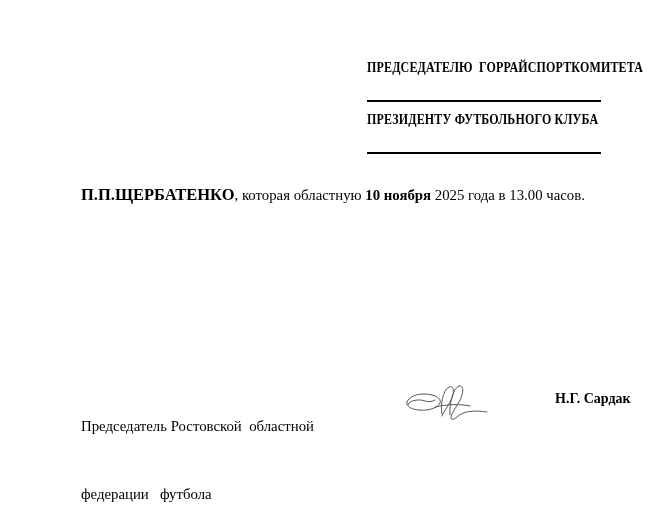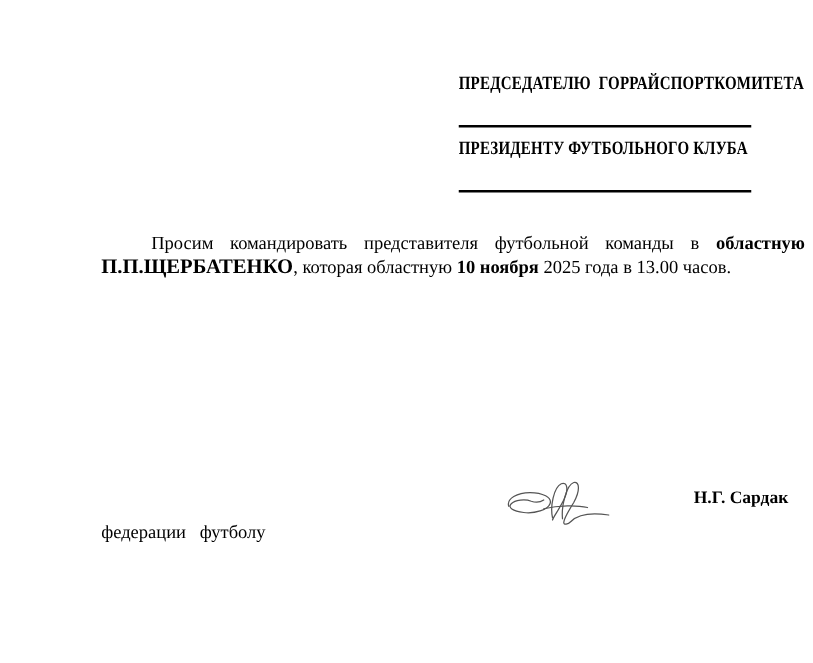--- a/index.html
+++ b/index.html
@@ -48,26 +48,26 @@
 
   <div class="addressee addressee-1">ПРЕДСЕДАТЕЛЮ  ГОРРАЙСПОРТКОМИТЕТА</div>
 
   <div class="rule rule-1"></div>
 
   <div class="addressee addressee-2">ПРЕЗИДЕНТУ ФУТБОЛЬНОГО КЛУБА</div>
 
   <div class="rule rule-2"></div>
 
   <div class="body-text">
-    <div class="bline first"><span>Просим командировать представителя футбольной команды в </span><span class="b">областную</span></div>
     <div class="bline last"><span class="b-large">П.П.ЩЕРБАТЕНКО</span><span>, которая областную </span><span class="b">10 ноября</span><span> 2025 года в 13.00 часов.</span></div>
   </div>
 
   <div class="signer-title">
-    <div>федерации   футболу</div>
+    <div>Председатель Ростовской  областной</div>
+    <div>федерации   футбола</div>
   </div>
 
   <svg class="signature" viewBox="0 0 110 45" aria-hidden="true">
     <path d="M15,28 C13,22 22,17 32,17 C42,17 50,21 48,26 C46,31 36,34 27,33 C18,32 14,29 17,26 C20,23 28,22 33,24 C36,25 40,25 43,23"></path>
     <path d="M50,37 C48,28 51,13 57,10 C62,8 63,15 59,23 C55,31 51,36 50,39"></path>
     <path d="M58,38 C57,28 61,11 67,9 C72,8 72,16 67,25 C62,33 59,38 59,41 C59,43 62,43 65,40 C71,34 82,33 95,35"></path>
     <path d="M43,30 C55,27 70,27 78,29"></path>
   </svg>
 
   <div class="signer-name">Н.Г. Сардак</div>

